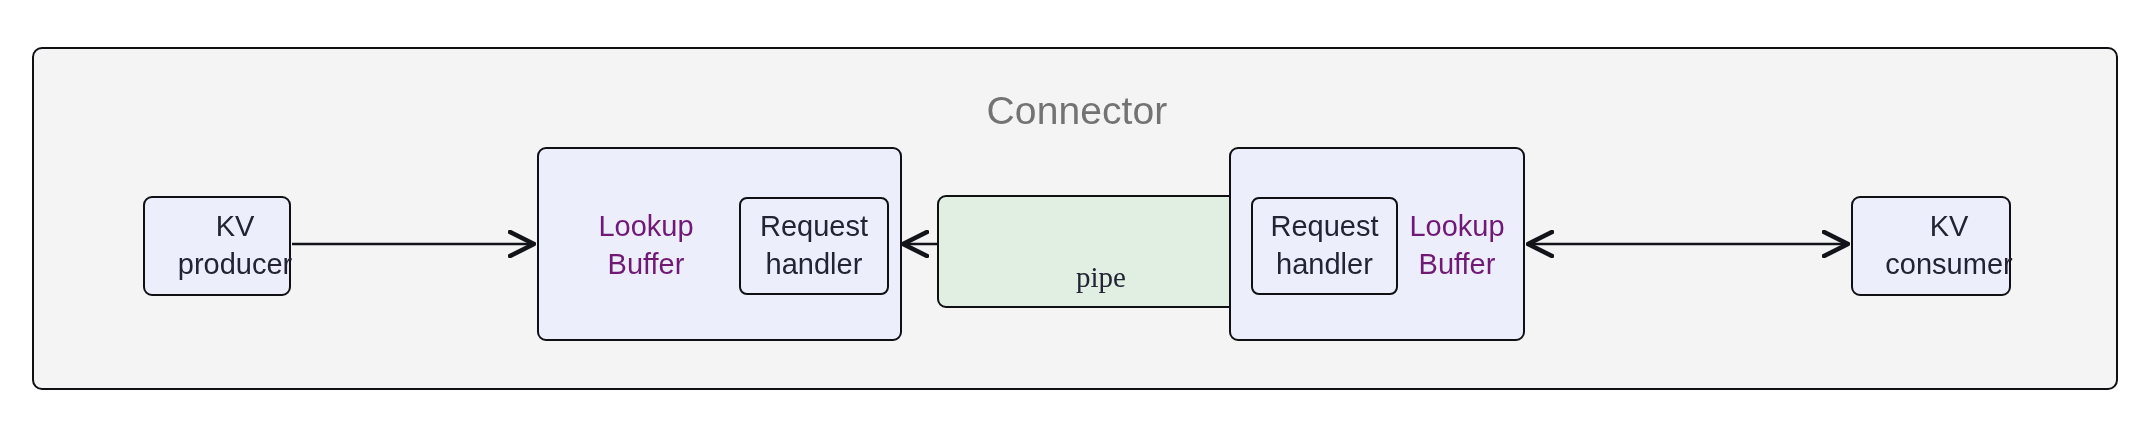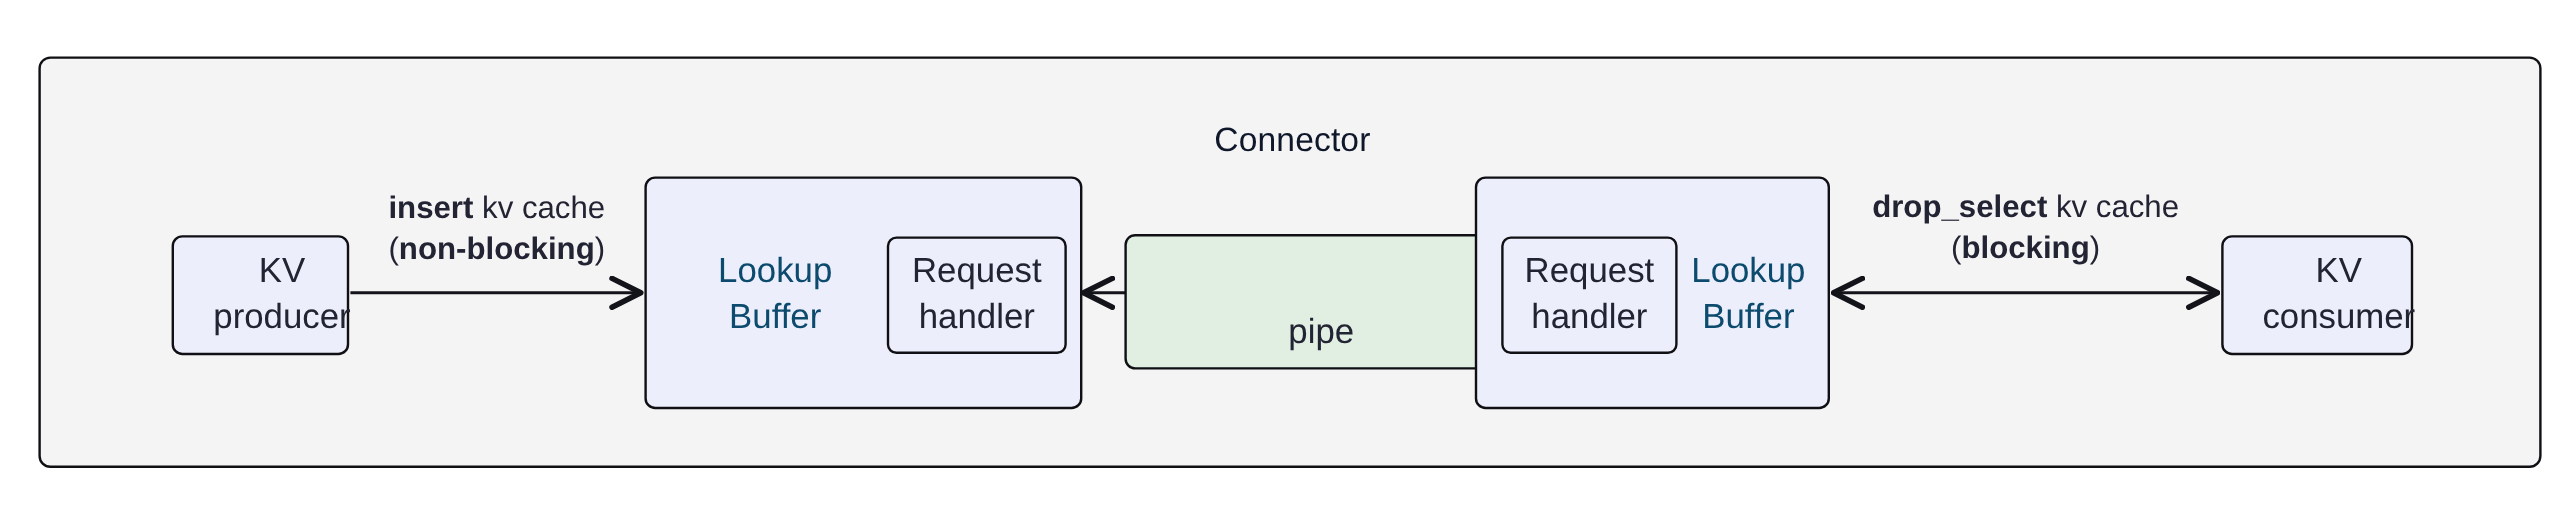--- a/index.html
+++ b/index.html
@@ -26,25 +26,25 @@
     width: 2086px;
     height: 343px;
     box-sizing: border-box;
     background: #f4f4f4;
     border: 2.5px solid #0f0f14;
     border-radius: 10px;
   }
   .connector-title {
     position: absolute;
     left: 0;
-    top: 52px;
+    top: 40px;
     width: 2086px;
     text-align: center;
-    font-size: 28px;
-    color: #0f172a;
+    font-size: 39px;
+    color: #737373;
     letter-spacing: 0.1px;
   }
 
   
   .node {
     position: absolute;
     box-sizing: border-box;
     background: #eceffb;
     border: 2.5px solid #0f0f14;
     border-radius: 9px;
@@ -74,21 +74,21 @@
 
   
   .buffer-inner {
     position: absolute;
     display: flex;
     align-items: center;
     justify-content: center;
     text-align: center;
     font-size: 29px;
     line-height: 1.30;
-    color: #0c4a6e;
+    color: #701a75;
     white-space: pre-line;
   }
   #lookup-buffer-left .buffer-inner  { left: 16px;  top: 48px; width: 182px; height: 98px; }
   #lookup-buffer-right .buffer-inner { left: 170px; top: 48px; width: 112px; height: 98px; }
 
   .handler {
     position: absolute;
     box-sizing: border-box;
     background: #eceffb;
     border: 2.5px solid #0f0f14;
@@ -97,21 +97,21 @@
     align-items: center;
     justify-content: center;
     font-size: 29px;
     line-height: 1.30;
     color: #232433;
     white-space: pre-line;
   }
   #lookup-buffer-left .handler  { left: 200px; top: 48px; width: 150px; height: 98px; }
   #lookup-buffer-right .handler { left: 20px;  top: 48px; width: 147px; height: 98px; }
 
-  #pipe { left: 937px; top: 195px; width: 328px; height: 113px; }
+  #pipe { left: 937px; top: 195px; width: 328px; height: 113px; font-family: Liberation Serif, serif; }
   #pipe .node-label {
     position: absolute;
     left: 0;
     top: 62px;
     width: 100%;
     text-align: center;
   }
 
   
   #edges {
@@ -183,23 +183,15 @@
 handler</span>
     <span class="buffer-inner">Lookup
 Buffer</span>
   </div>
 
   <div class="node" id="kv-consumer">
     <span class="node-label">KV
 consumer</span>
   </div>
 
-  <div class="edge-label" id="label-insert">
-    <div><b>insert</b><span> kv cache</span></div>
-    <div><span>(</span><b>non-blocking</b><span>)</span></div>
-  </div>
 
-  <div class="edge-label" id="label-drop-select">
-    <div><b>drop_select</b><span> kv cache</span></div>
-    <div><span>(</span><b>blocking</b><span>)</span></div>
-  </div>
 
 </div>
 
 </body></html>

